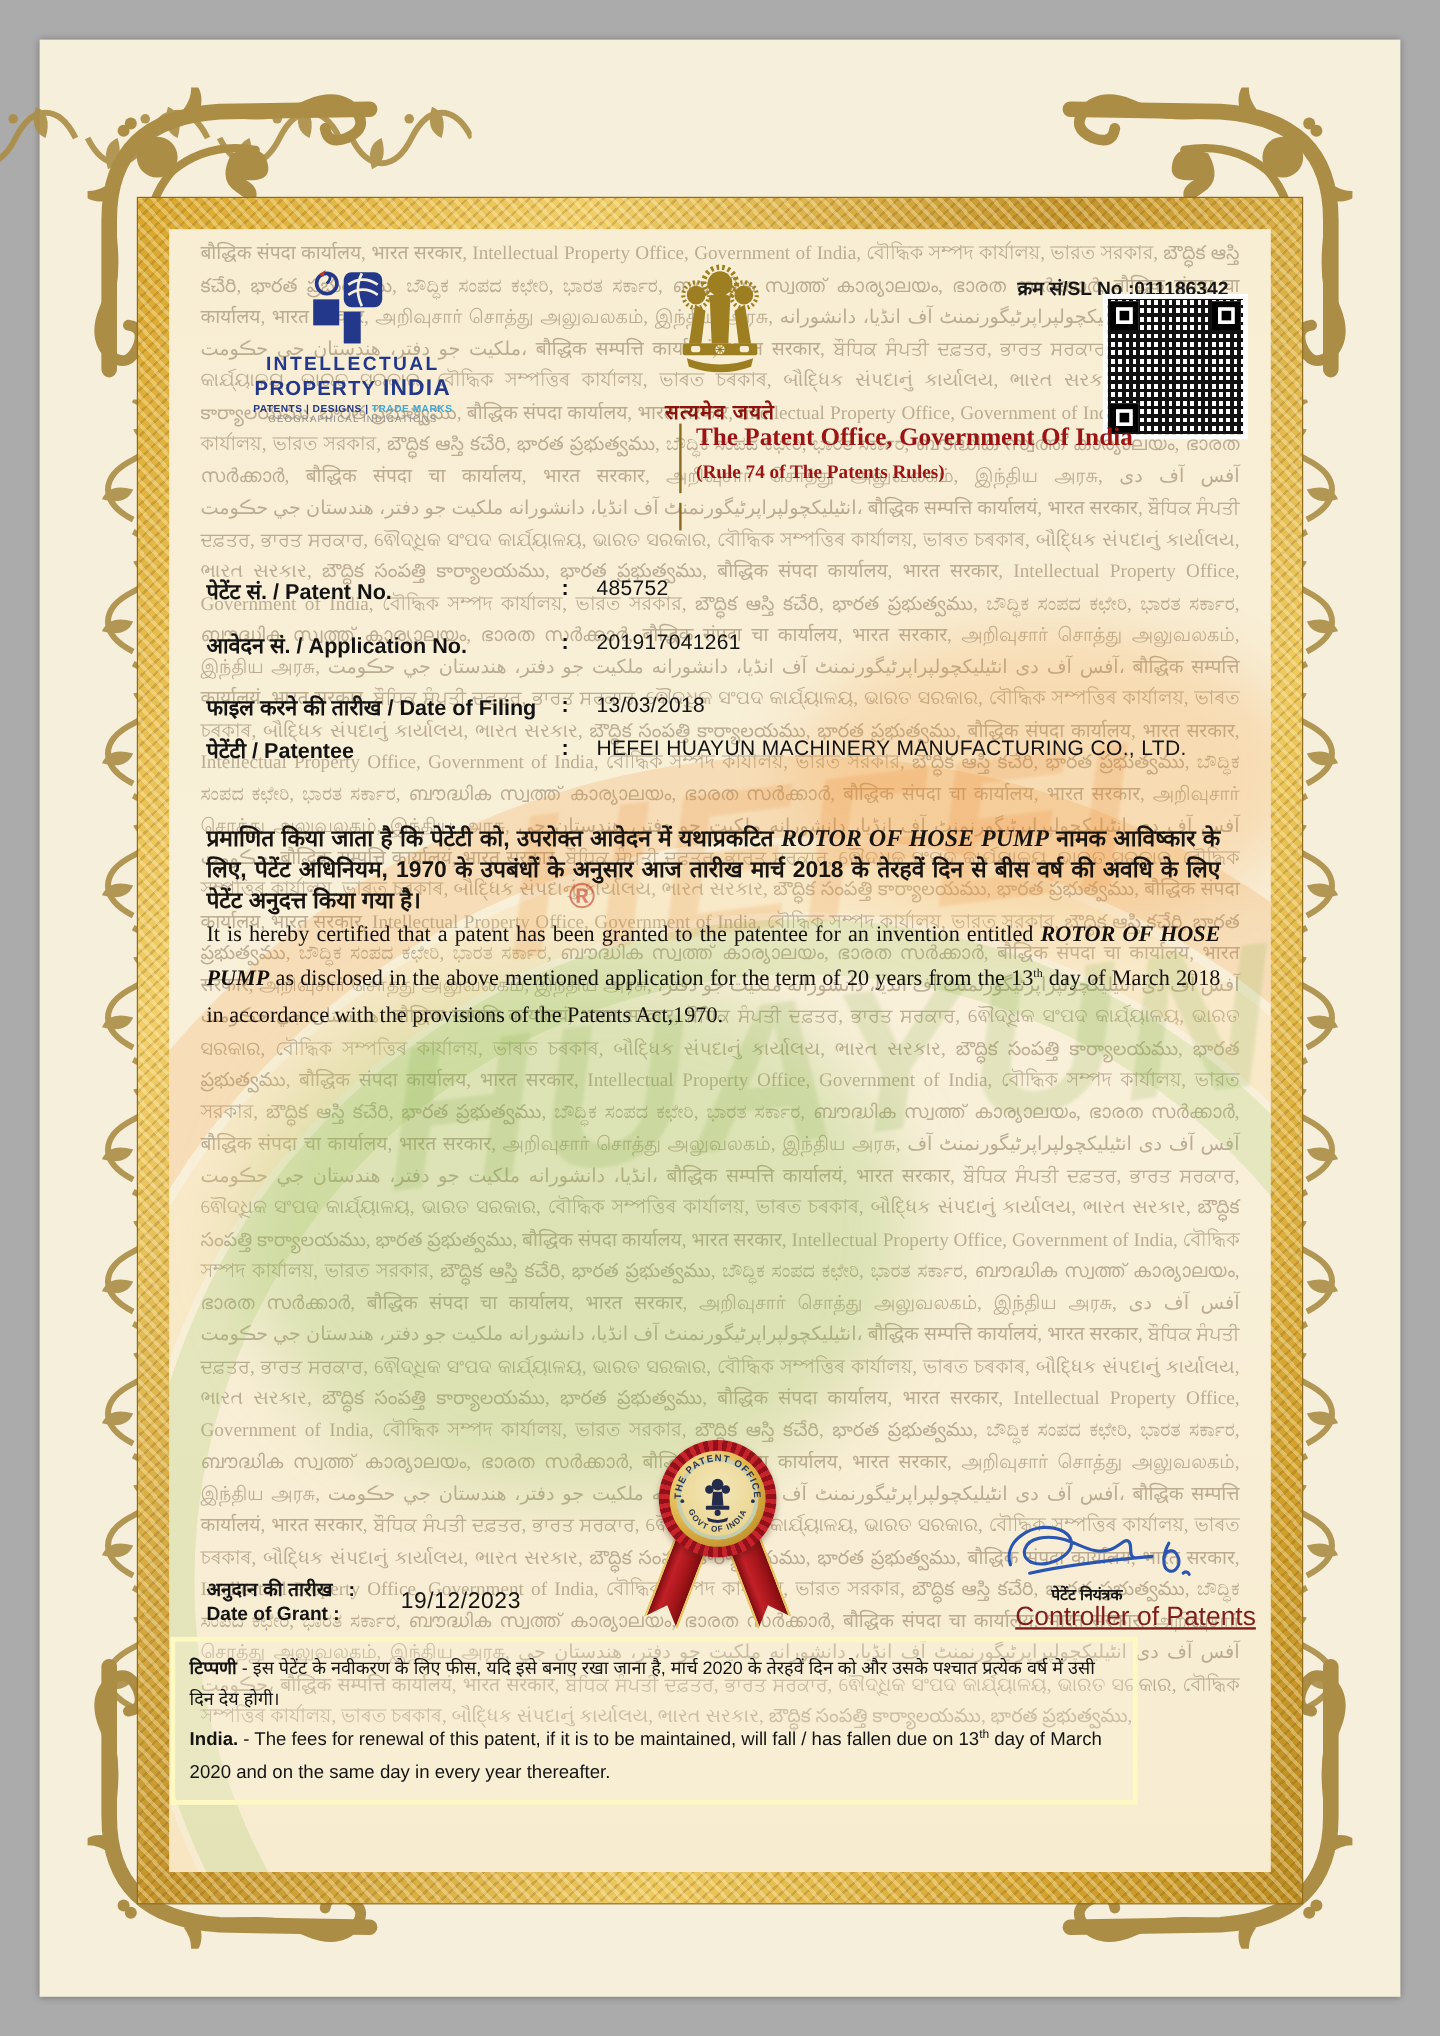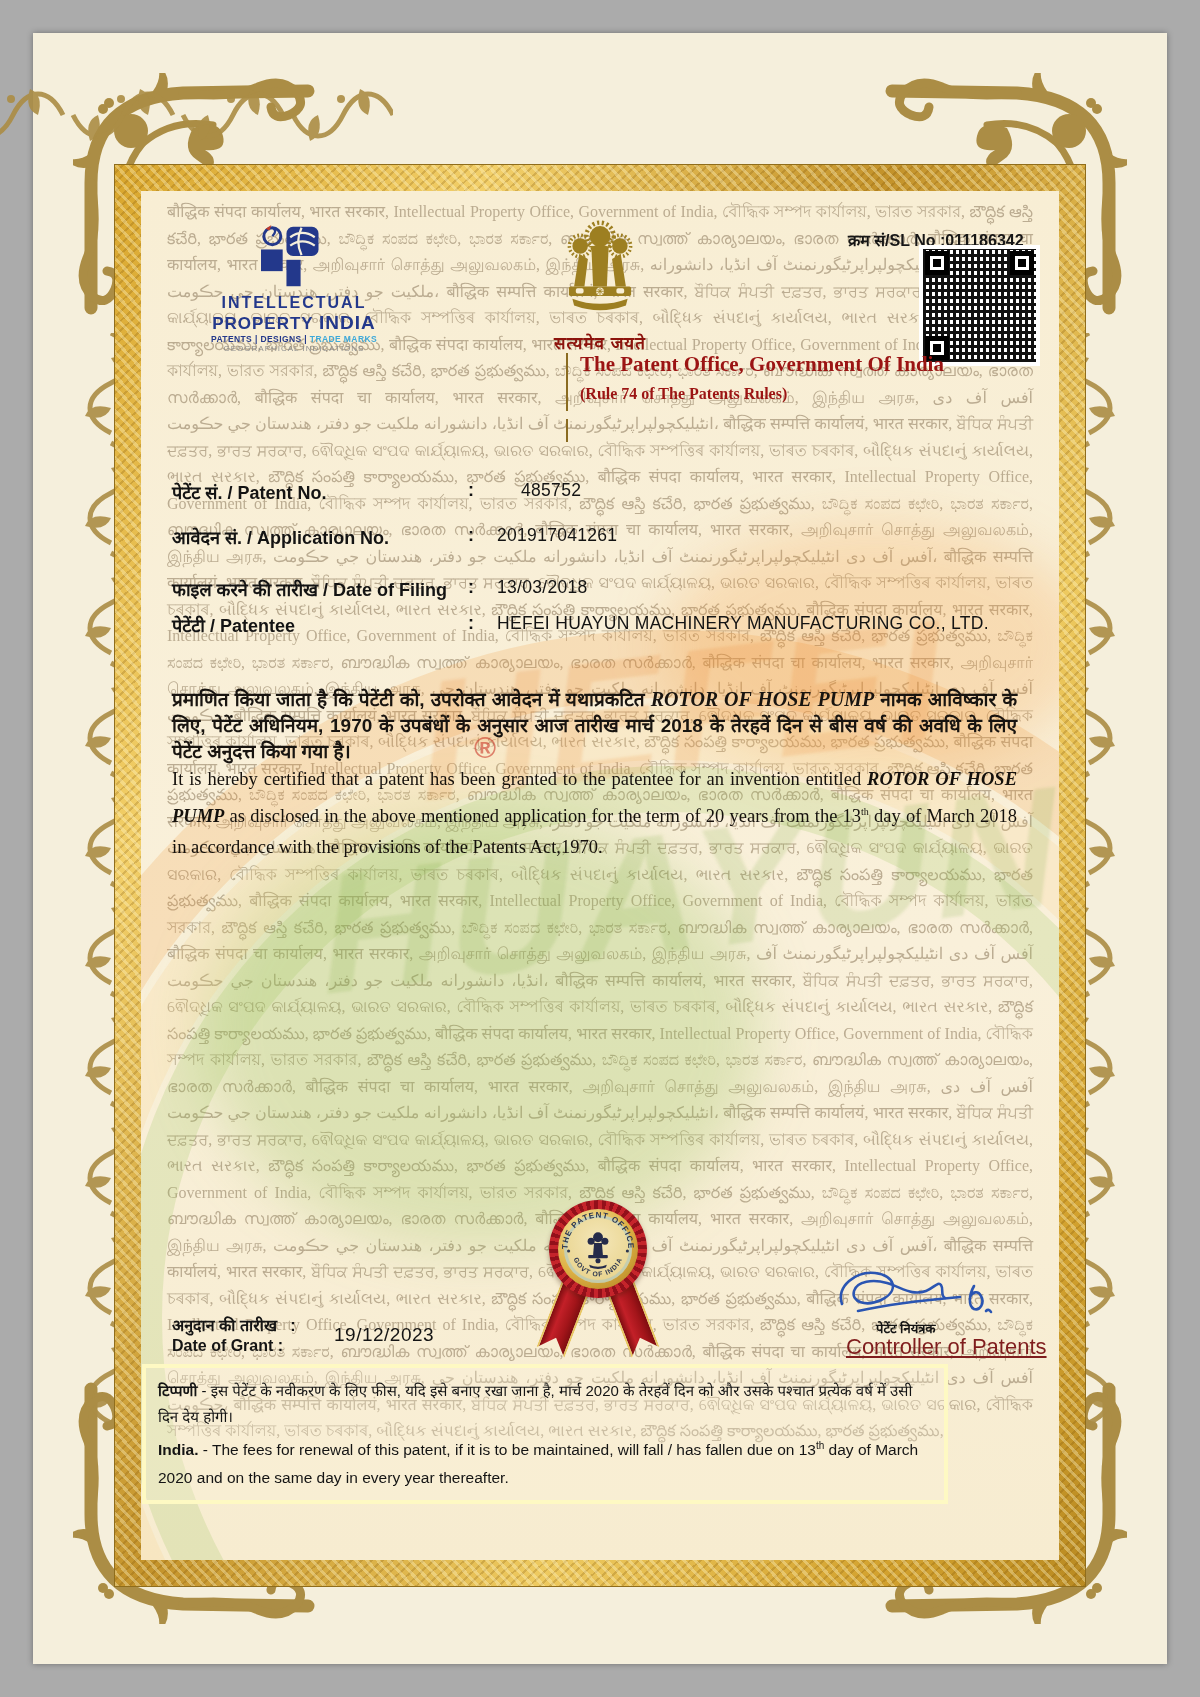--- a/index.html
+++ b/index.html
@@ -298,21 +298,21 @@
     <div class="divbar" style="left:566px;top:353px;height:58px;"></div>
     <div class="divbar" style="left:566px;top:419px;height:23px;"></div>
     <div class="abs hdr-en" style="left:580px;top:352px;">
       <div class="l1">The Patent Office, Government Of India</div>
       <div class="rule">(Rule 74 of The Patents Rules)</div>
     </div>
 
     <div>
       <span class="abs f-label" style="left:172px;top:480px;">पेटेंट सं. / Patent No.</span>
       <span class="abs f-sep" style="left:468px;top:480px;">:</span>
-      <span class="abs f-value" style="left:497px;top:480px;margin-left:24px;">485752</span>
+      <span class="abs f-value" style="left:497px;top:480px;">485752</span>
     </div>
     <div>
       <span class="abs f-label" style="left:172px;top:525px;">आवेदन सं. / Application No.</span>
       <span class="abs f-sep" style="left:468px;top:525px;">:</span>
       <span class="abs f-value" style="left:497px;top:525px;">201917041261</span>
     </div>
     <div>
       <span class="abs f-label" style="left:172px;top:577px;">फाइल करने की तारीख / Date of Filing</span>
       <span class="abs f-sep" style="left:468px;top:577px;">:</span>
       <span class="abs f-value" style="left:497px;top:577px;">13/03/2018</span>

